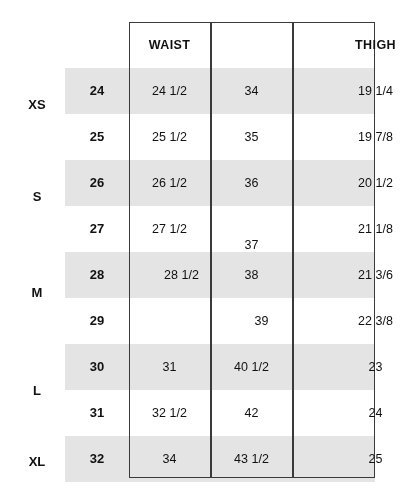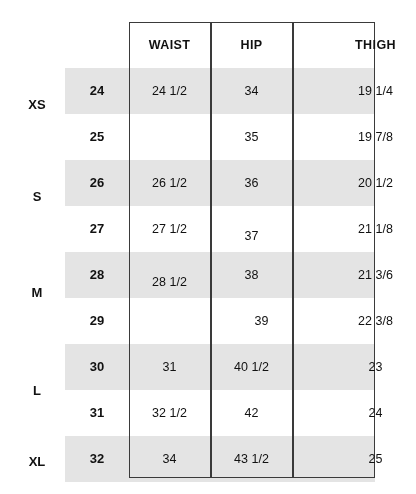--- a/index.html
+++ b/index.html
@@ -102,44 +102,44 @@
   <div class="band plain" style="top:298px;"></div>
   <div class="band shade" style="top:344px;"></div>
   <div class="band plain" style="top:390px;"></div>
   <div class="band shade" style="top:436px;"></div>
 
   <div class="table-frame"></div>
   <div class="vline v1"></div>
   <div class="vline v2"></div>
 
   <div class="cell hdr val-waist" style="top:22px;">WAIST</div>
-  <div class="cell hdr val-hip" style="top:22px;">HIP</div>
   <div class="cell hdr val-thigh" style="top:22px;">THIGH</div>
 
   <div class="cell sizenum" style="top:68px;">24</div>
   <div class="cell val-waist" style="top:68px;">24 1/2</div>
   <div class="cell val-hip" style="top:68px;">34</div>
   <div class="cell val-thigh" style="top:68px;">19 1/4</div>
 
   <div class="cell sizenum" style="top:114px;">25</div>
+  <div class="cell val-waist" style="top:114px;">25 1/2</div>
   <div class="cell val-hip" style="top:114px;">35</div>
   <div class="cell val-thigh" style="top:114px;">19 7/8</div>
 
   <div class="cell sizenum" style="top:160px;">26</div>
   <div class="cell val-waist" style="top:160px;">26 1/2</div>
   <div class="cell val-hip" style="top:160px;">36</div>
   <div class="cell val-thigh" style="top:160px;">20 1/2</div>
 
   <div class="cell sizenum" style="top:206px;">27</div>
   <div class="cell val-waist" style="top:206px;">27 1/2</div>
-  <div class="cell val-hip" style="top:213px;">37</div>
+  <div class="cell val-hip" style="top:222px;">37</div>
   <div class="cell val-thigh" style="top:206px;">21 1/8</div>
 
   <div class="cell sizenum" style="top:252px;">28</div>
-  <div class="cell val-waist" style="top:259px;">28 1/2</div>
+  <div class="cell val-waist" style="top:252px;padding-left:12px;">28 1/2</div>
   <div class="cell val-hip" style="top:252px;">38</div>
   <div class="cell val-thigh" style="top:252px;">21 3/6</div>
 
   <div class="cell sizenum" style="top:298px;">29</div>
   <div class="cell val-hip" style="top:298px;padding-left:10px;">39</div>
   <div class="cell val-thigh" style="top:298px;">22 3/8</div>
 
   <div class="cell sizenum" style="top:344px;">30</div>
   <div class="cell val-waist" style="top:344px;">31</div>
   <div class="cell val-hip" style="top:344px;">40 1/2</div>

